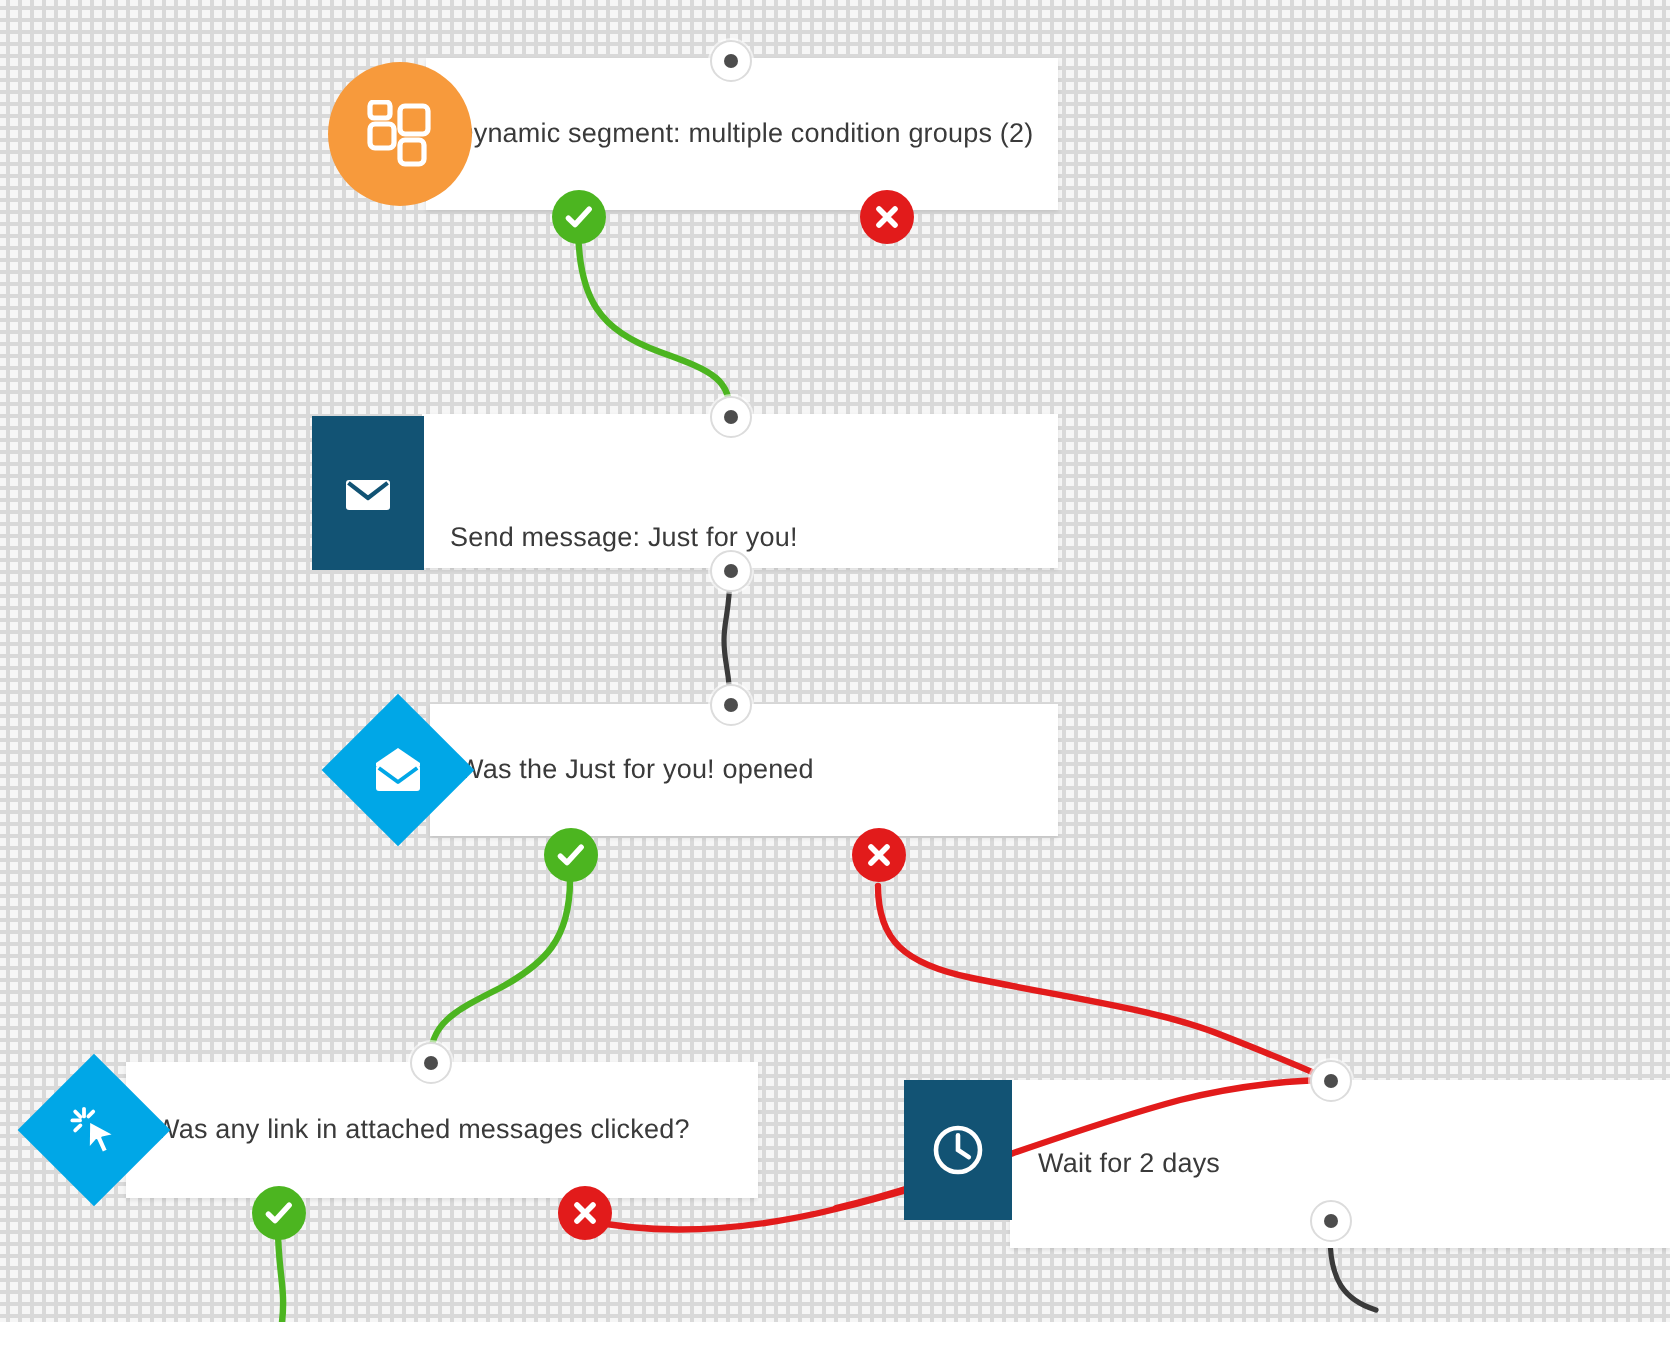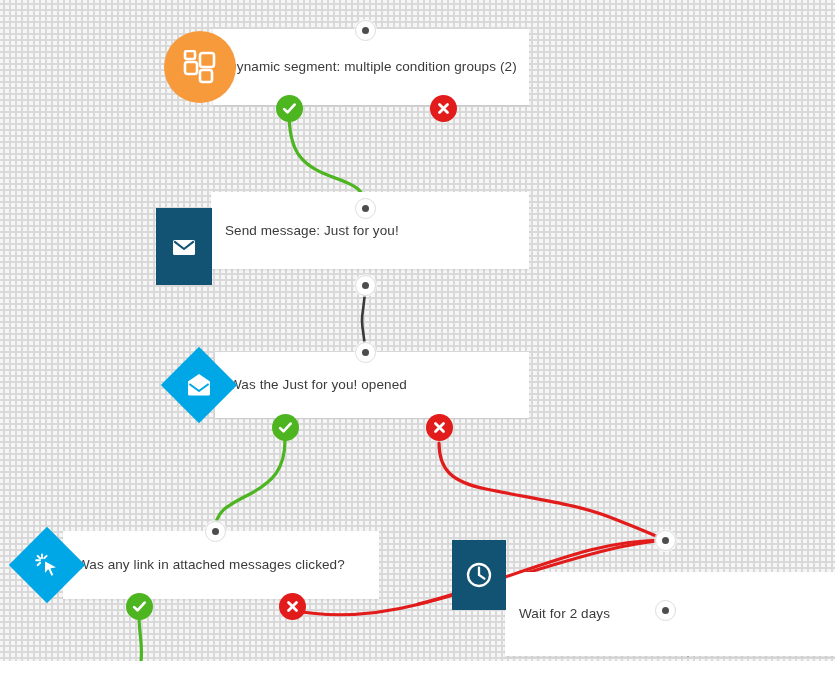--- a/index.html
+++ b/index.html
@@ -146,21 +146,21 @@
     <svg width="17" height="17" viewBox="0 0 17 17">
       <path d="M3.2,9.1 L6.5,12.3 L13.6,4.6" fill="none" stroke="#ffffff" stroke-width="2.7" stroke-linecap="round" stroke-linejoin="round"></path>
     </svg>
   </div>
   <div class="badge no" style="left:430px; top:95px;">
     <svg width="15" height="15" viewBox="0 0 15 15">
       <path d="M3.5,3.5 L11.5,11.5 M11.5,3.5 L3.5,11.5" fill="none" stroke="#ffffff" stroke-width="2.8" stroke-linecap="round"></path>
     </svg>
   </div>
 
-  <div class="node" style="left:211px; top:192px; width:318px; height:77px;">
+  <div class="node" style="left:211px; top:207px; width:318px; height:77px;align-items:flex-end;">
     <div class="node-label">Send message: Just for you!</div>
   </div>
   <div class="chip-square" style="left:156px; top:208px; width:56px; height:77px;">
     <span class="glyph">
       <svg width="28" height="28" viewBox="0 0 28 28">
         <rect x="3" y="7" width="22" height="15" rx="1.5" fill="#ffffff"></rect>
         <path d="M4.2,8.4 L14,16 L23.8,8.4" fill="none" stroke="#125374" stroke-width="2.1" stroke-linejoin="round"></path>
       </svg>
     </span>
   </div>
@@ -213,21 +213,21 @@
     <svg width="17" height="17" viewBox="0 0 17 17">
       <path d="M3.2,9.1 L6.5,12.3 L13.6,4.6" fill="none" stroke="#ffffff" stroke-width="2.7" stroke-linecap="round" stroke-linejoin="round"></path>
     </svg>
   </div>
   <div class="badge no" style="left:279px; top:593px;">
     <svg width="15" height="15" viewBox="0 0 15 15">
       <path d="M3.5,3.5 L11.5,11.5 M11.5,3.5 L3.5,11.5" fill="none" stroke="#ffffff" stroke-width="2.8" stroke-linecap="round"></path>
     </svg>
   </div>
 
-  <div class="node" style="left:505px; top:540px; width:330px; height:84px;margin-top:32px;">
+  <div class="node" style="left:505px; top:540px; width:330px; height:84px;">
     <div class="node-label">Wait for 2 days</div>
   </div>
   <div class="chip-square" style="left:452px; top:540px; width:54px; height:70px;">
     <span class="glyph">
       <svg width="30" height="30" viewBox="0 0 30 30">
         <circle cx="15" cy="15" r="11" fill="none" stroke="#ffffff" stroke-width="2.3"></circle>
         <path d="M15,7.6 L15,15 L20.4,18.6" fill="none" stroke="#ffffff" stroke-width="2.3" stroke-linecap="round"></path>
       </svg>
     </span>
   </div>

